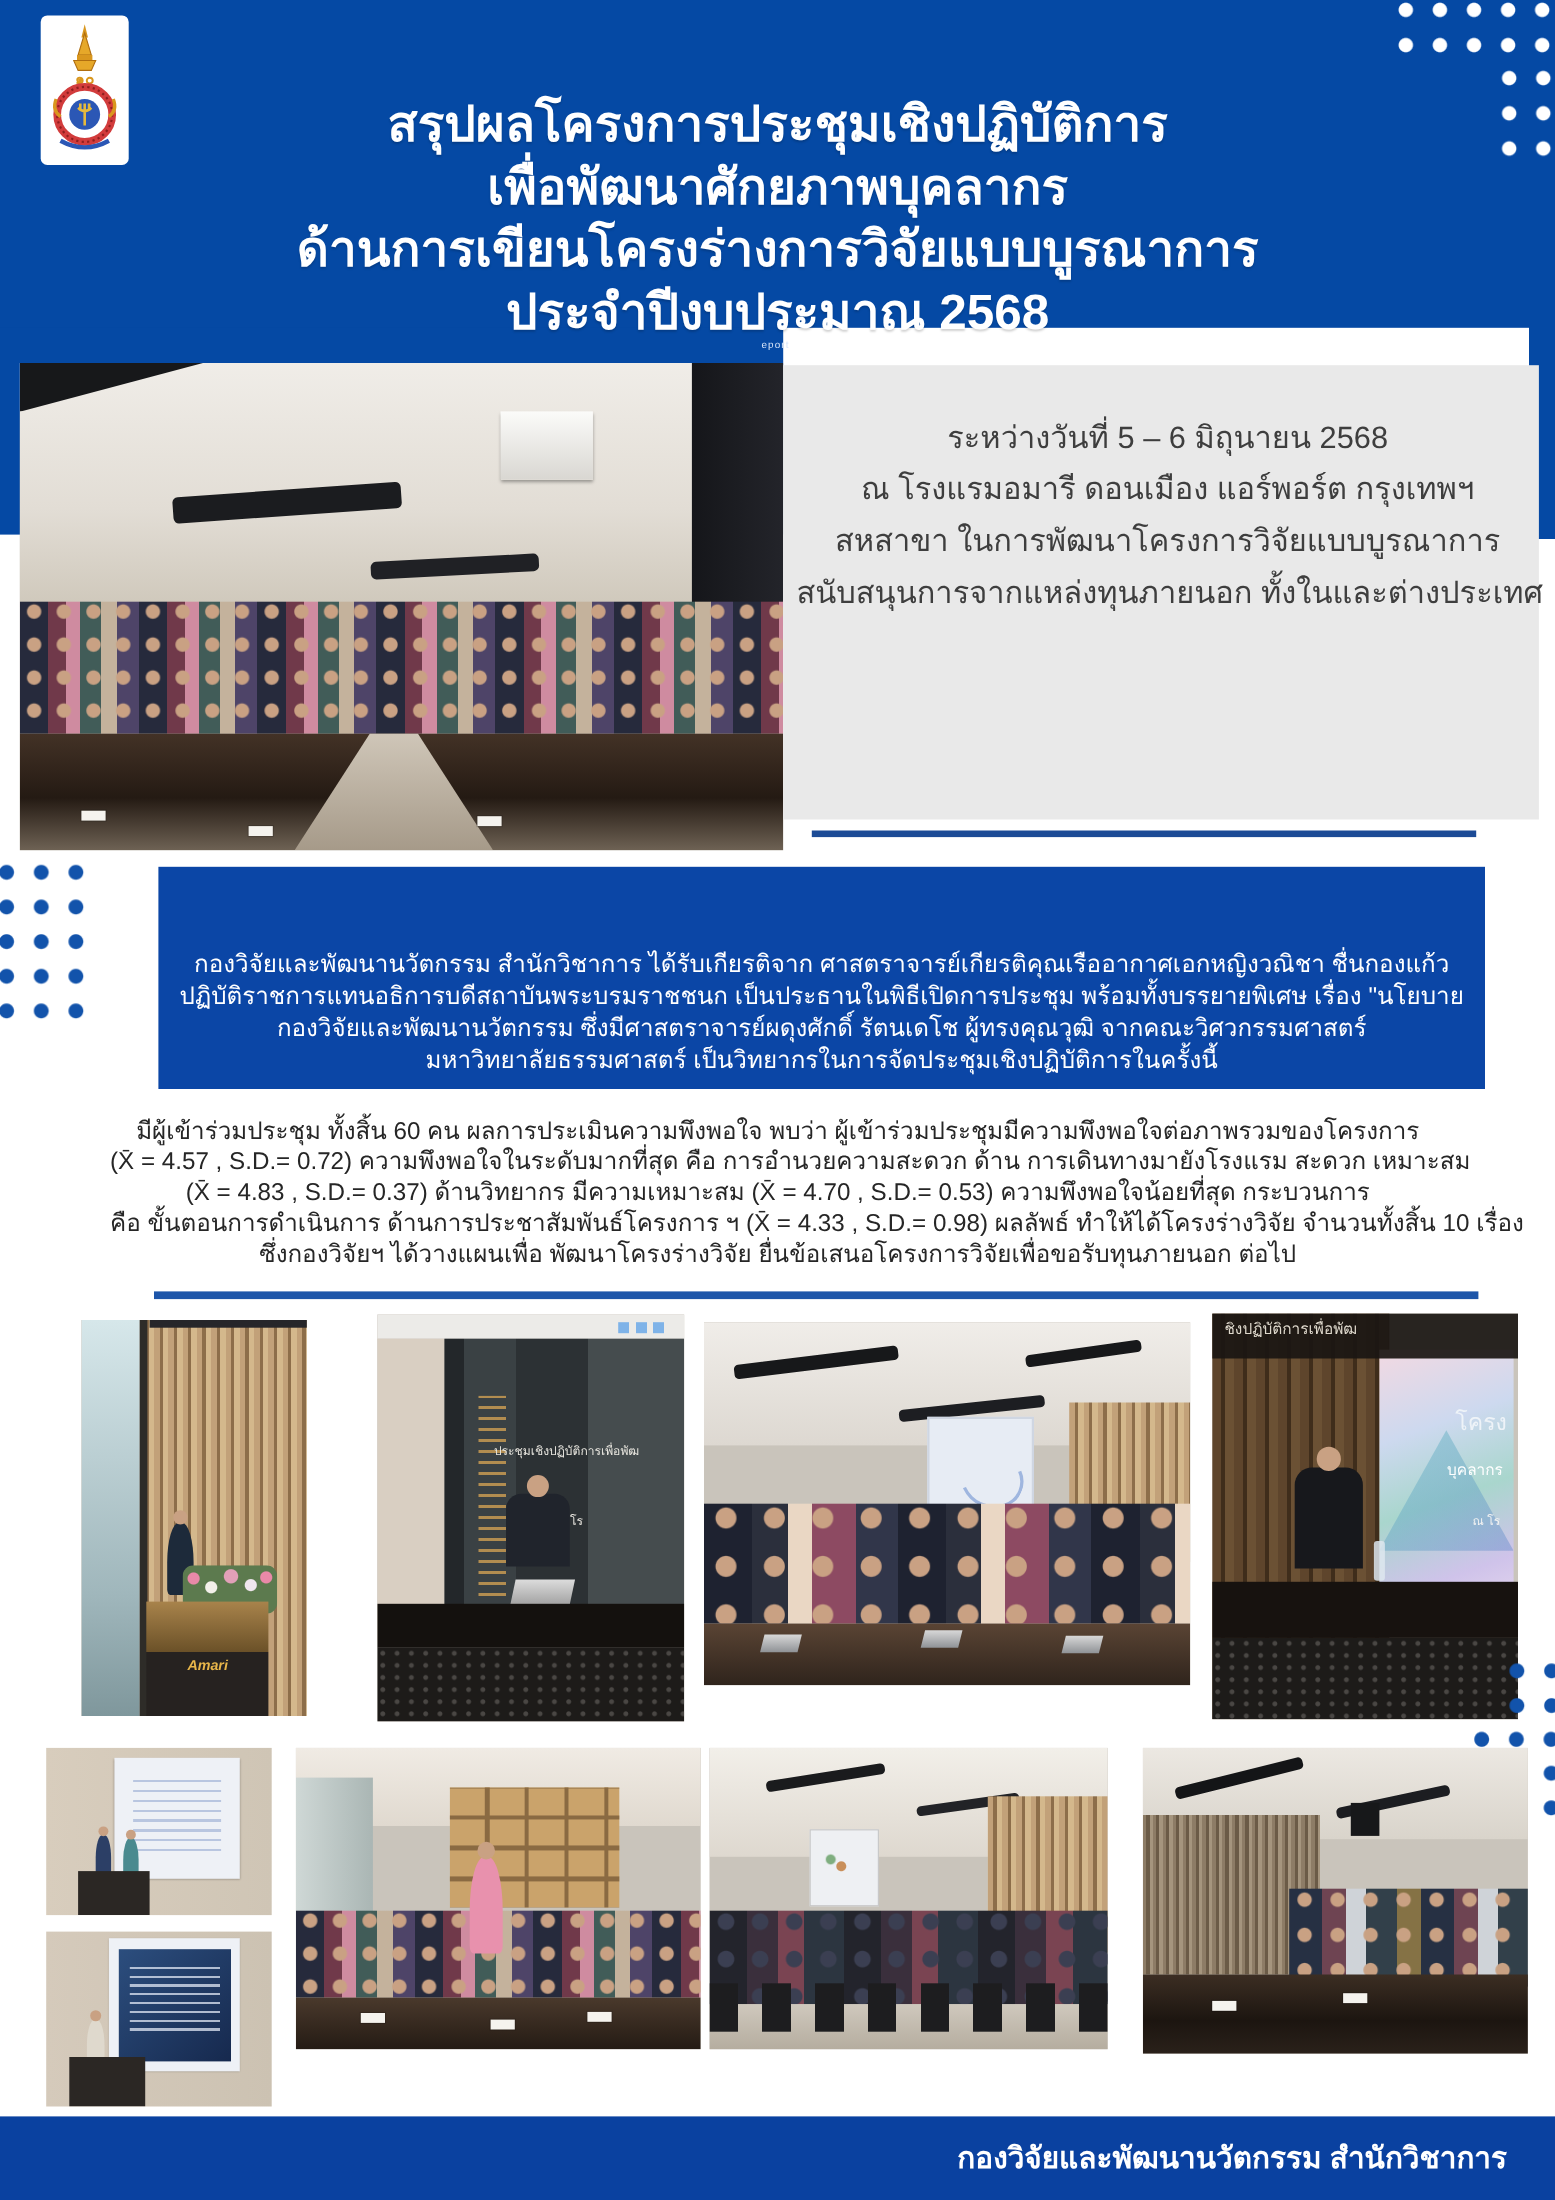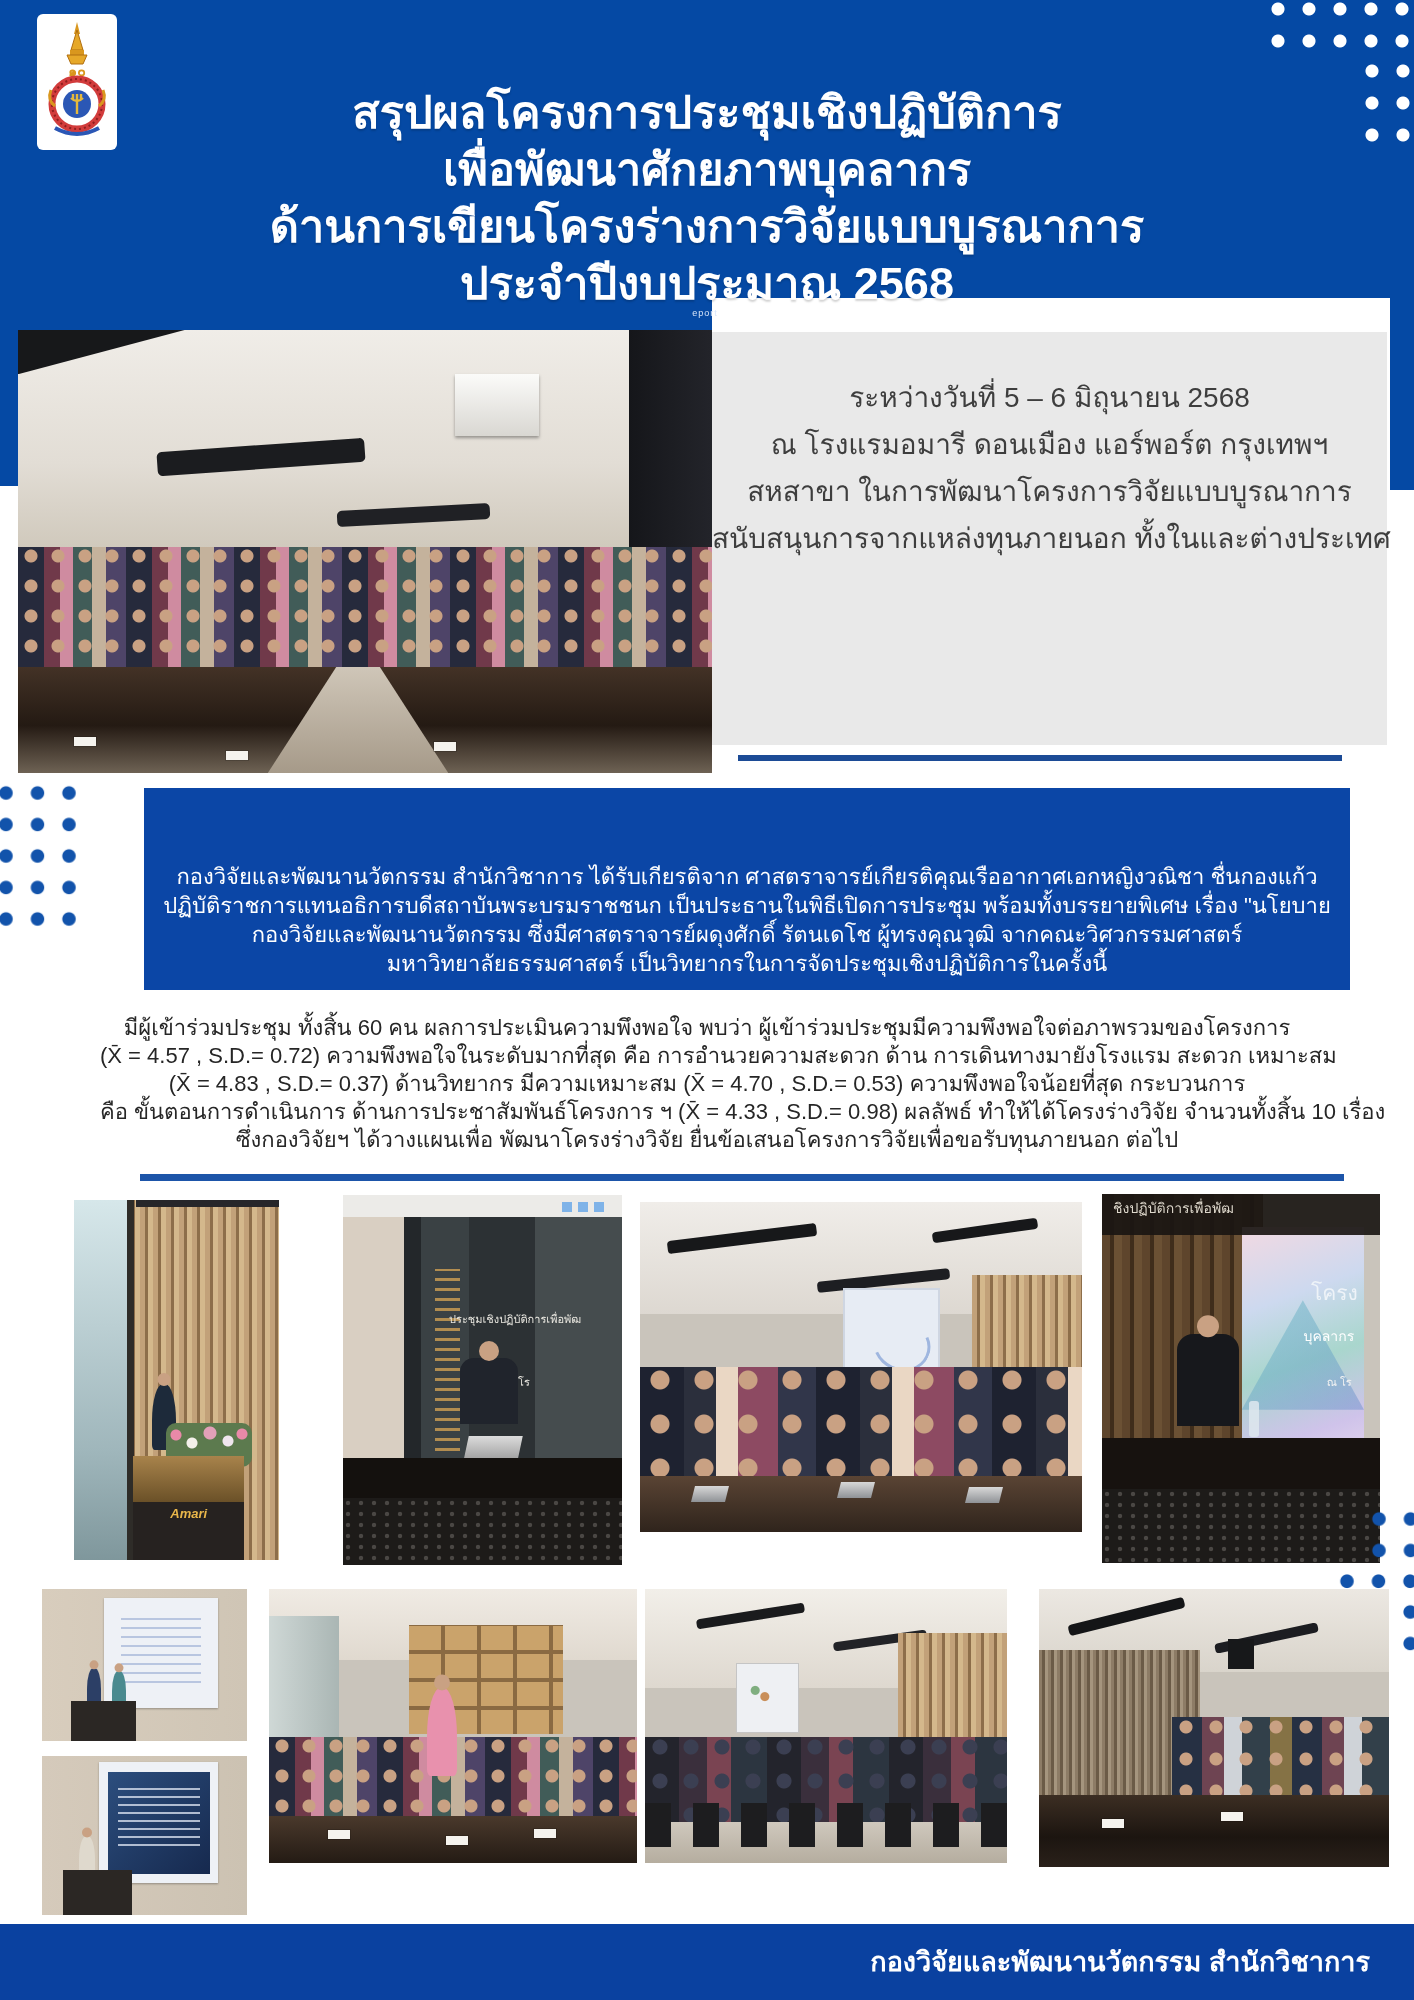--- a/index.html
+++ b/index.html
@@ -25,21 +25,21 @@
   .dots-w{background-image:radial-gradient(circle at 15px 16px,#ffffff 6px,rgba(0,0,0,0) 7px);background-size:31px 32px;}
   .dots-b{background-image:radial-gradient(circle at 15px 15px,#1253ab 6.2px,rgba(0,0,0,0) 7.2px);background-size:31.5px 31.5px;}
   .dtrA{left:1263px;top:-7px;width:156px;height:64px;}
   .dtrB{left:1357px;top:55px;width:63px;height:96px;}
   .dleft{left:-9px;top:778px;width:95px;height:158px;}
   .dbrA{left:1364px;top:1504px;width:63px;height:63px;z-index:6;}
   .dbrB{left:1332px;top:1566px;width:95px;height:32px;z-index:6;}
   .dbrC{left:1395px;top:1597px;width:32px;height:63px;z-index:6;}
 
   
-  .info-box{left:712px;top:332px;width:675px;height:413px;background:#e9e9e9;}
+  .info-box{left:712px;top:332px;width:675px;height:413px;background:#e9e9e9;padding-left:12px;}
   .info-text{padding-top:42px;text-align:center;font-size:28px;line-height:47px;color:#3e3e3e;}
   .info-text div{white-space:nowrap;}
 
   
   .div1{left:738px;top:755px;width:604px;height:6px;background:#1c4b96;}
   .div2{left:140px;top:1174px;width:1204px;height:7px;background:#1d55a9;}
 
   
   .hl-box{left:144px;top:788px;width:1206px;height:202px;background:#0b46a6;}
   .hl-text{padding-top:28px;text-align:center;color:#ffffff;font-size:22px;line-height:29px;margin-top:46px;}
@@ -121,21 +121,21 @@
       repeating-linear-gradient(90deg,#1e2230 0 44px,#2b2f3c 44px 76px,#ead7c4 76px 98px,#8d4a62 98px 138px,#31364a 138px 176px);
     background-size:44px 44px,auto;}
   .p4-tables{left:0;bottom:0;width:100%;height:17%;background:linear-gradient(180deg,#5a4434,#2f241c);}
   .lap{position:absolute;width:34px;height:16px;background:linear-gradient(180deg,#d8d8d8,#8f9296);transform:skewX(-14deg);}
 
   
   .p5{left:1102px;top:1194px;width:278px;height:369px;}
   .p5-wood{left:0;top:0;width:58%;height:100%;background:repeating-linear-gradient(90deg,#5e452c 0 8px,#3f2d1b 8px 12px,#6b5134 12px 20px);}
   .p5-top{left:0;top:0;width:100%;height:11%;background:rgba(26,22,18,.92);}
   .p5-wt{position:absolute;left:4%;top:3px;color:#ded8cc;font-size:14px;white-space:nowrap;}
-  .p5-screen{right:16px;top:9%;width:44%;height:66%;background:linear-gradient(160deg,#f2d9e2 0%,#cdd9ef 30%,#a9d6cd 55%,#cfc3ea 80%,#e8d9ee 100%);}
+  .p5-screen{right:4px;top:9%;width:44%;height:66%;background:linear-gradient(160deg,#f2d9e2 0%,#cdd9ef 30%,#a9d6cd 55%,#cfc3ea 80%,#e8d9ee 100%);}
   .p5-tri{position:absolute;left:0;top:30%;width:100%;height:45%;background:linear-gradient(135deg,rgba(110,190,196,.55),rgba(90,130,200,.4));clip-path:polygon(0 100%,50% 0,100% 100%);}
   .p5-t1{position:absolute;right:5%;top:20%;color:#eef3f8;font-size:21px;}
   .p5-t2{position:absolute;right:8%;top:40%;color:#ffffff;font-size:14px;}
   .p5-t3{position:absolute;right:10%;top:60%;color:#f2f2f2;font-size:11px;}
   .p5-person{left:27%;top:38%;width:62px;height:92px;--c:#17181c;--hw:22px;border-radius:16px 16px 0 0;}
   .p5-table{left:0;top:66%;width:100%;height:14%;background:#17120f;}
   .p5-bottle{left:53%;top:56%;width:10px;height:36px;background:rgba(222,232,238,.85);border-radius:3px;}
   .p5-mesh{left:0;bottom:0;width:100%;height:20%;}
 
   

